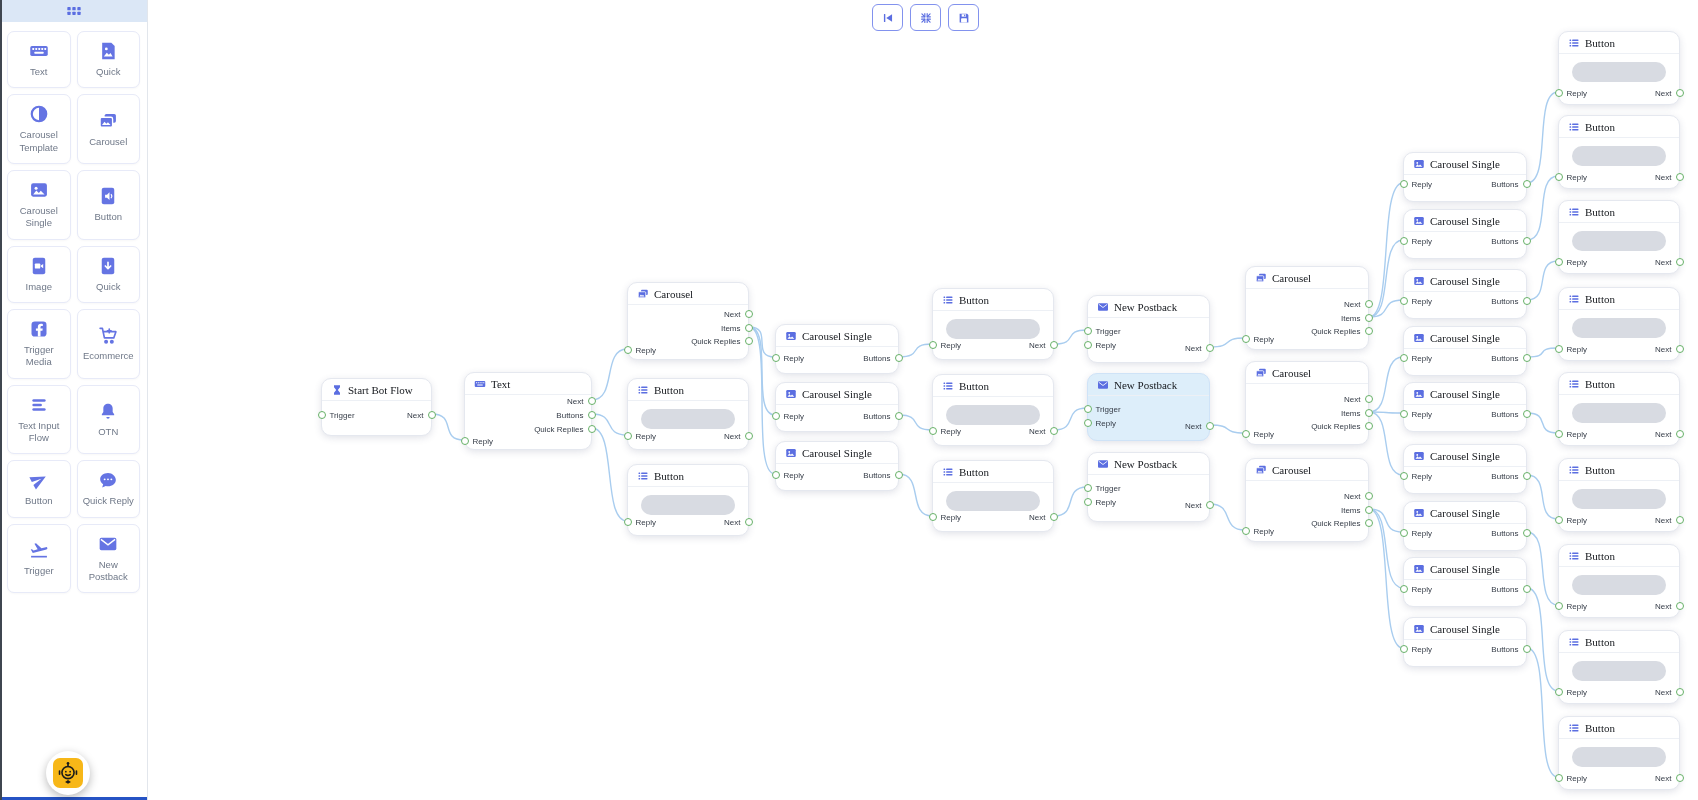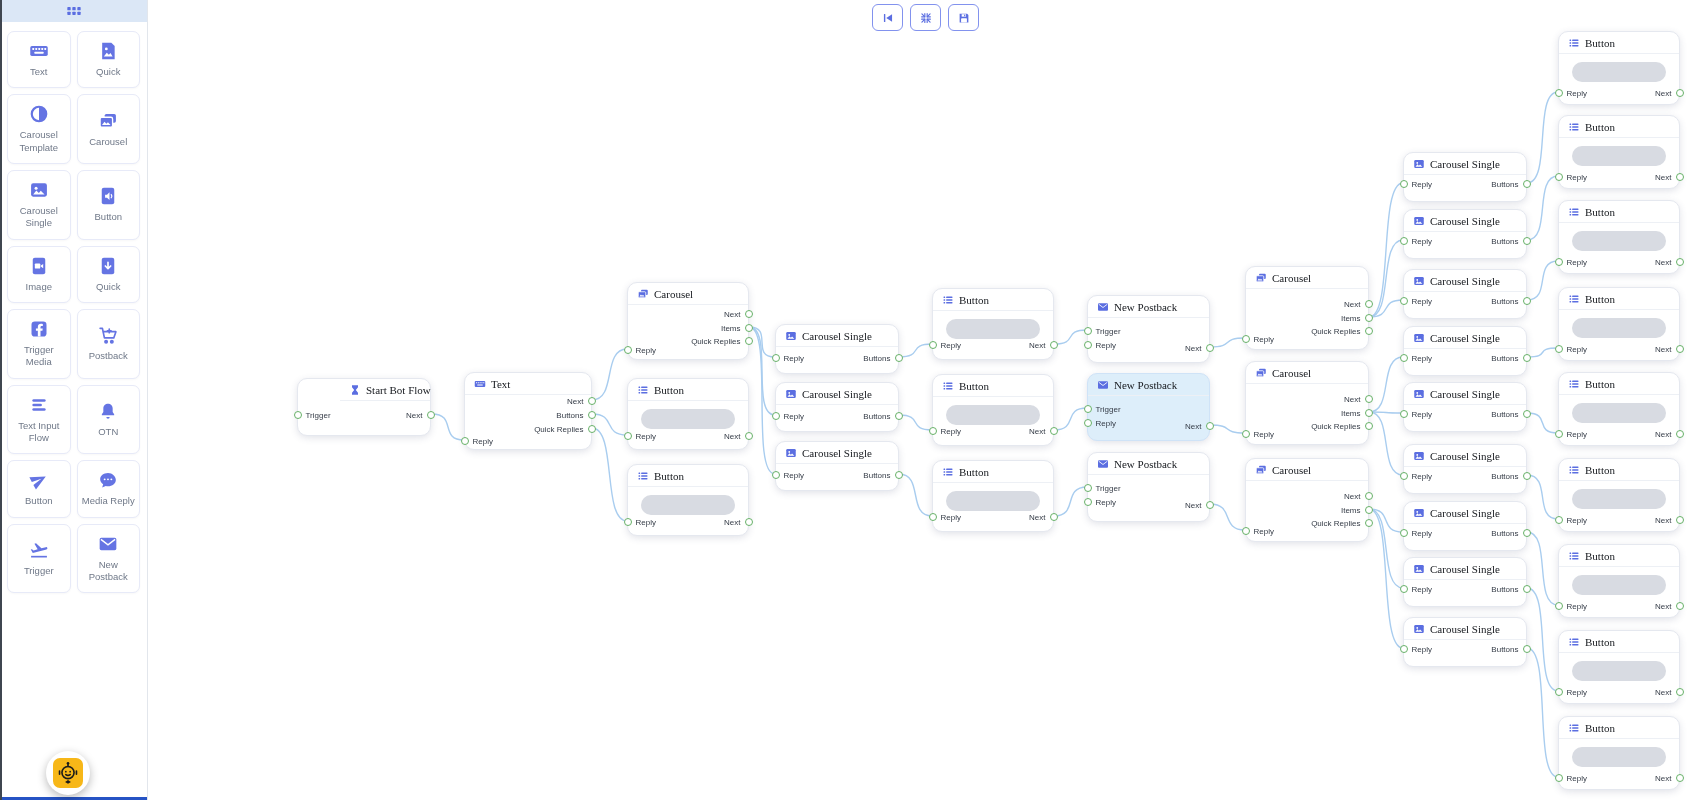--- a/index.html
+++ b/index.html
@@ -87,21 +87,21 @@
       <path d="M1380,240 C1405,240 1386,176 1411,176"></path>
       <path d="M1380,300 C1405,300 1386,261 1411,261"></path>
       <path d="M1380,357 C1405,357 1386,348 1411,348"></path>
       <path d="M1380,413 C1405,413 1386,433 1411,433"></path>
       <path d="M1380,475 C1405,475 1386,519 1411,519"></path>
       <path d="M1380,532 C1405,532 1386,605 1411,605"></path>
       <path d="M1380,588 C1405,588 1386,691 1411,691"></path>
       <path d="M1380,648 C1405,648 1386,777 1411,777"></path>
     </svg>
   <div id="nodes">
-      <div class="node" style="left: 150px; top: 378px; width: 134px; height: 58px; padding-left: 42px;">
+      <div class="node" style="left: 174px; top: 378px; width: 111px; height: 58px;">
         <div class="n-head">
           <span class="icon">
             <svg viewBox="0 0 24 24" fill="currentColor">
               <path d="M6 2.5h12v4.2l-4.4 5.3L18 17.3v4.2H6v-4.2l4.4-5.3L6 6.7z"></path>
             </svg>
           </span>
           <span class="n-title">Start Bot Flow</span>
         </div>
         <div class="port left" style="top: 31px;">
           <span class="dot"></span>
@@ -1077,21 +1077,21 @@
       </div>
       <div class="sb-item">
         <span class="icon">
           <svg viewBox="0 0 24 24" fill="none" stroke="currentColor" stroke-width="2" stroke-linecap="round" stroke-linejoin="round">
             <path d="M2.5 4h2.8l2.4 11.5h11.2L21.5 8H6"></path>
             <circle cx="9.7" cy="20" r="1.4" fill="currentColor"></circle>
             <circle cx="16.6" cy="20" r="1.4" fill="currentColor"></circle>
             <path d="M13.5 4.8v4.4M11.3 7h4.4"></path>
           </svg>
         </span>
-        <span class="lbl">Postback</span>
+        <span class="lbl">Ecommerce</span>
       </div>
       <div class="sb-item">
         <span class="icon">
           <svg viewBox="0 0 24 24" fill="currentColor">
             <rect x="4" y="5" width="16" height="3.2" rx="1.6"></rect>
             <rect x="4" y="10.4" width="11.5" height="3.2" rx="1.6"></rect>
             <rect x="4" y="15.8" width="16" height="3.2" rx="1.6"></rect>
           </svg>
         </span>
         <span class="lbl">Text Input Flow</span>
@@ -1117,21 +1117,21 @@
         <span class="icon">
           <svg viewBox="0 0 24 24" fill="currentColor">
             <path d="M12 3.5c-5.2 0-9.4 3.4-9.4 7.6 0 2.4 1.4 4.6 3.6 6L5 21l4.3-1.7c.9.2 1.8.3 2.7.3 5.2 0 9.4-3.4 9.4-7.6S17.2 3.5 12 3.5z"></path>
             <g fill="#fff">
               <circle cx="8" cy="11.2" r="1.15"></circle>
               <circle cx="12" cy="11.2" r="1.15"></circle>
               <circle cx="16" cy="11.2" r="1.15"></circle>
             </g>
           </svg>
         </span>
-        <span class="lbl">Media Reply</span>
+        <span class="lbl">Quick Reply</span>
       </div>
       <div class="sb-item">
         <span class="icon">
           <svg viewBox="0 0 24 24" fill="currentColor">
             <path d="M2.5 19h19v2h-19z"></path>
             <path d="M22.07 9.64c-.21-.8-1.04-1.28-1.84-1.06L14.92 10 8.46 3.98l-1.93.51 3.87 6.7-4.97 1.33-1.85-1.45-1.45.39 2.43 4.2 16.45-4.39c.81-.23 1.28-1.05 1.06-1.86z"></path>
           </svg>
         </span>
         <span class="lbl">Trigger</span>
       </div>

